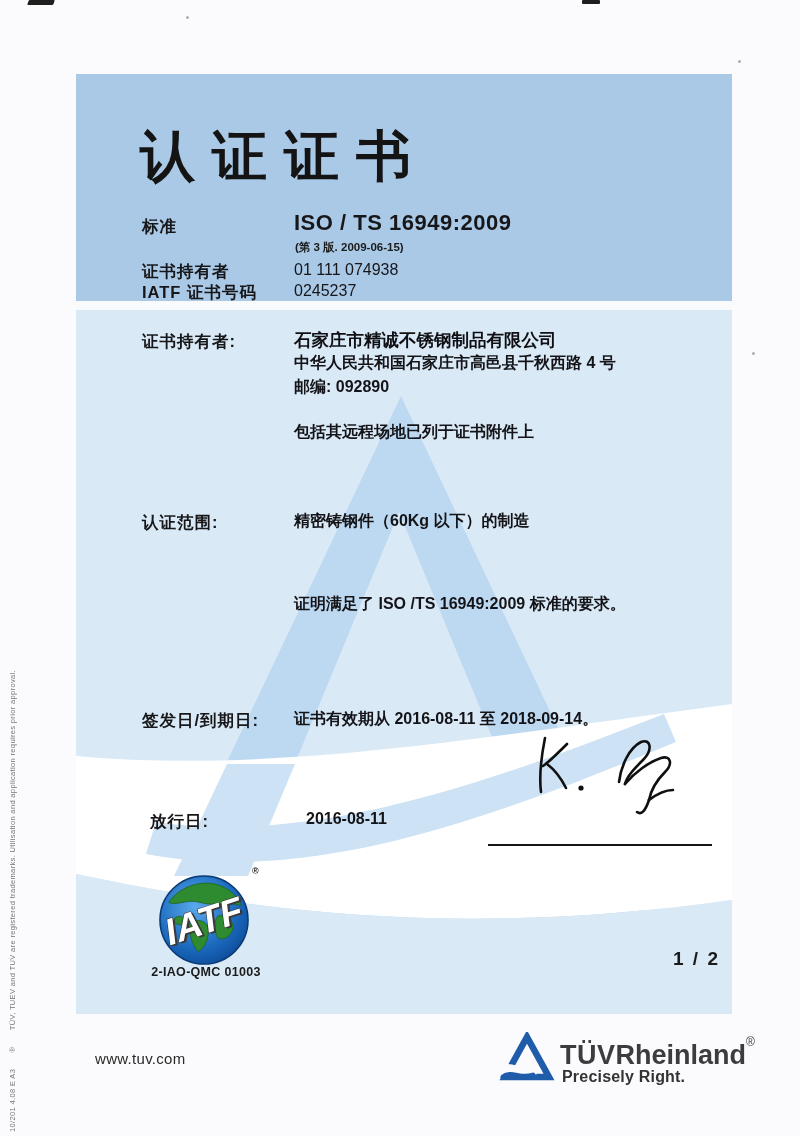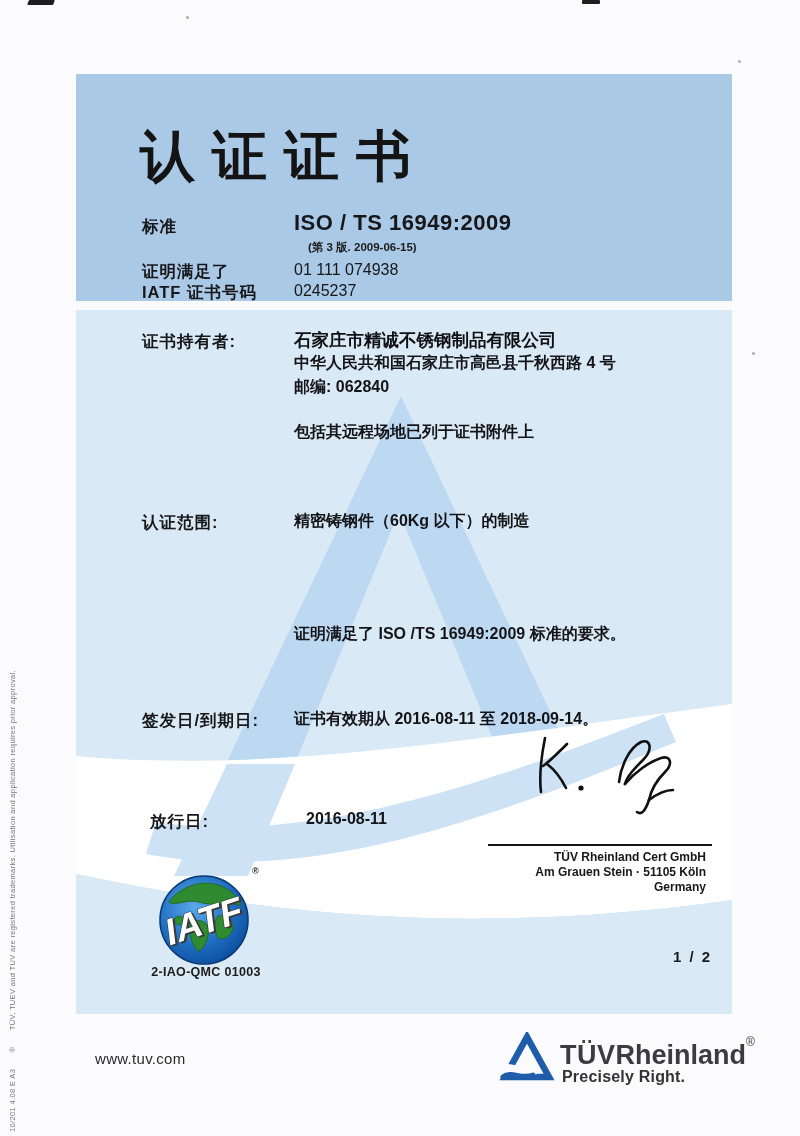--- a/index.html
+++ b/index.html
@@ -33,21 +33,21 @@
   }
   .lab{font-weight:bold;font-size:16.5px;letter-spacing:1px;color:#17171a;white-space:nowrap;}
   .val{font-size:16px;color:#17171a;white-space:nowrap;}
   .big-std{font-size:22px;font-weight:bold;letter-spacing:.5px;}
   .edition{font-size:11.5px;font-weight:bold;}
   .cn-b{font-weight:bold;font-size:16px;color:#141418;white-space:nowrap;}
   .cn-b17{font-weight:bold;font-size:17.5px;color:#101014;white-space:nowrap;}
   .sigline{background:#151515;height:2px;}
   .issuer{font-size:12px;font-weight:bold;text-align:right;line-height:15px;color:#17171a;white-space:nowrap;}
   .iatf-code{font-size:12.5px;font-weight:bold;text-align:center;letter-spacing:.3px;}
-  .pagenum{font-size:15px;font-weight:bold;letter-spacing:2px;}
+  .pagenum{font-size:19px;font-weight:bold;letter-spacing:2px;}
   .reg-mark{font-size:9px;font-weight:bold;color:#222;}
   
   .website{font-size:15px;color:#2a2a2a;letter-spacing:.3px;}
   .brand{font-size:27px;color:#3c3c40;white-space:nowrap;}
   .brand .b{font-weight:bold;letter-spacing:.5px;}
   .brand .r{font-weight:bold;}
   .brand sup{font-size:12px;vertical-align:18px;}
   .tagline{font-size:16px;font-weight:600;color:#333;letter-spacing:.2px;}
   
   .fineprint{
@@ -85,59 +85,54 @@
     </svg>
 
     <div class="band"></div>
 
     <div class="layer">
 
       <div class="title">认证证书</div>
 
       <div class="abs lab" style="left:66px;top:142px;">标准</div>
       <div class="abs val big-std" style="left:218px;top:136px;">ISO / TS 16949:2009</div>
-      <div class="abs edition" style="left:232px;top:166px;">(第 3 版. 2009-06-15)</div>
+      <div class="abs edition" style="left:219px;top:166px;">(第 3 版. 2009-06-15)</div>
 
-      <div class="abs lab" style="left:66px;top:187px;">证明满足了</div>
+      <div class="abs lab" style="left:66px;top:187px;">证书持有者</div>
       <div class="abs val" style="left:218px;top:187px;">01 111 074938</div>
       <div class="abs lab" style="left:66px;top:208px;">IATF 证书号码</div>
       <div class="abs val" style="left:218px;top:208px;">0245237</div>
 
       <div class="abs lab" style="left:66px;top:257px;">证书持有者:</div>
       <div class="abs cn-b17" style="left:218px;top:254px;">石家庄市精诚不锈钢制品有限公司</div>
       <div class="abs cn-b" style="left:218px;top:279px;">中华人民共和国石家庄市高邑县千秋西路 4 号</div>
-      <div class="abs cn-b" style="left:218px;top:303px;">邮编: 062840</div>
+      <div class="abs cn-b" style="left:218px;top:303px;">邮编: 092890</div>
       <div class="abs cn-b" style="left:218px;top:348px;">包括其远程场地已列于证书附件上</div>
 
       <div class="abs lab" style="left:66px;top:438px;">认证范围:</div>
       <div class="abs cn-b" style="left:218px;top:437px;">精密铸钢件（60Kg 以下）的制造</div>
-      <div class="abs cn-b" style="left:218px;top:550px;text-align:right;">证明满足了 ISO /TS 16949:2009 标准的要求。</div>
+      <div class="abs cn-b" style="left:218px;top:520px;text-align:right;">证明满足了 ISO /TS 16949:2009 标准的要求。</div>
 
       <div class="abs lab" style="left:66px;top:636px;">签发日/到期日:</div>
       <div class="abs cn-b" style="left:218px;top:635px;">证书有效期从 2016-08-11 至 2018-09-14。</div>
 
       <svg class="abs" style="left:455px;top:650px;" width="190" height="92" viewBox="0 0 190 92">
         <g fill="none" stroke="#101010" stroke-width="2.6" stroke-linecap="round">
           <path d="M14,14 C10,34 8,52 10,68"></path>
           <path d="M36,20 C26,30 18,38 12,42"></path>
           <path d="M16,40 C24,46 31,56 35,64"></path>
           <path d="M88,58 C90,42 98,24 110,18 C120,14 122,26 112,36 C104,44 96,52 94,60"></path>
           <path d="M94,60 C104,48 118,38 130,34 C140,31 142,40 134,48 C126,56 120,66 118,76"></path>
           <path d="M118,76 C114,88 110,91 106,88"></path>
           <path d="M118,76 C126,70 134,66 142,66"></path>
         </g>
         <circle cx="50" cy="64" r="2.6" fill="#101010"></circle>
       </svg>
       <div class="abs sigline" style="left:412px;top:770px;width:224px;"></div>
 
-      <div class="abs issuer" style="right:26px;top:776px;">
-        <div>TÜV Rheinland Cert GmbH</div>
-        <div>Am Grauen Stein · 51105 Köln</div>
-        <div>Germany</div>
-      </div>
 
       <div class="abs lab" style="left:74px;top:737px;">放行日:</div>
       <div class="abs cn-b" style="left:230px;top:736px;">2016-08-11</div>
 
       <svg class="abs" style="left:81px;top:799px;" width="94" height="94" viewBox="0 0 96 96">
         <defs>
           <radialGradient id="ocean" cx="40%" cy="35%" r="75%">
             <stop offset="0%" stop-color="#5aa9ec"></stop>
             <stop offset="60%" stop-color="#1d6cc0"></stop>
             <stop offset="100%" stop-color="#0a4694"></stop>

